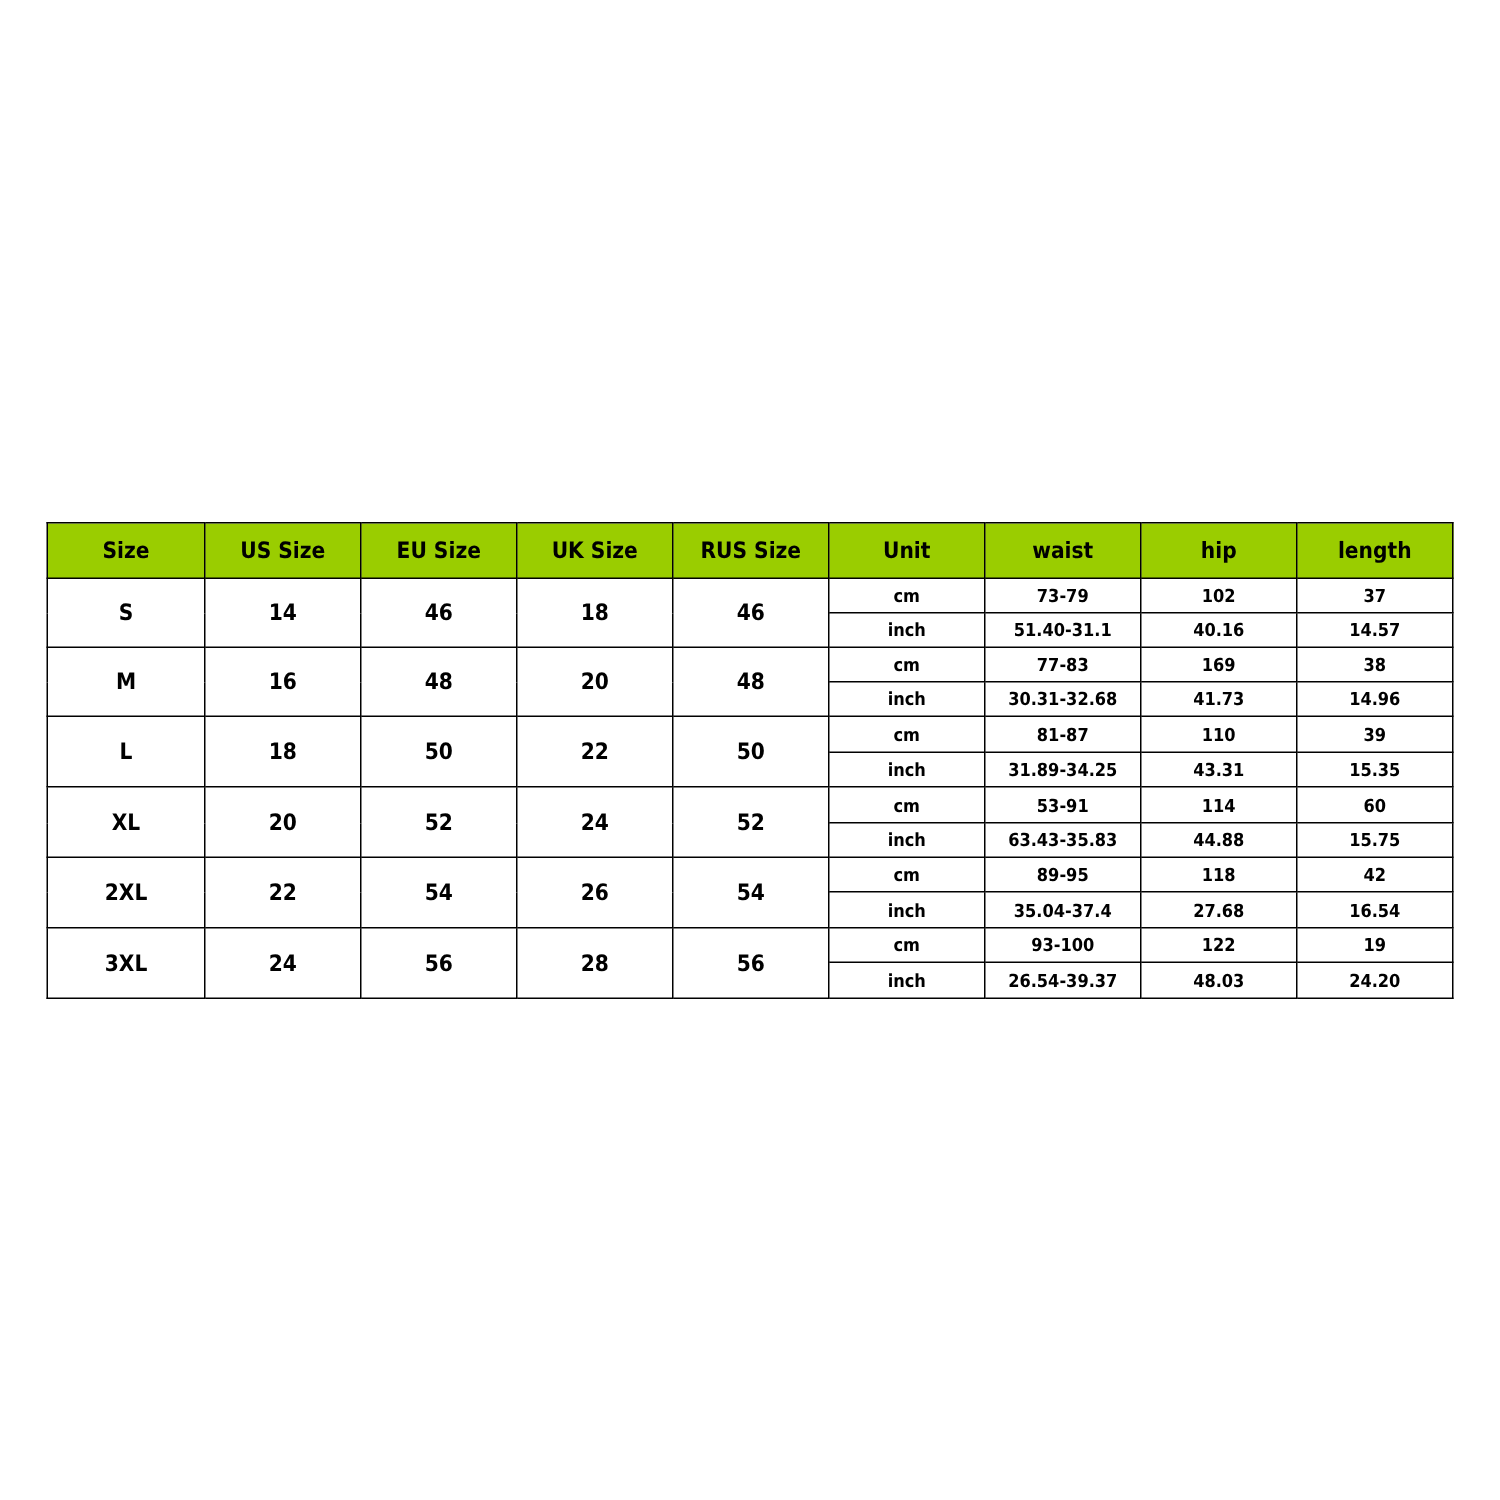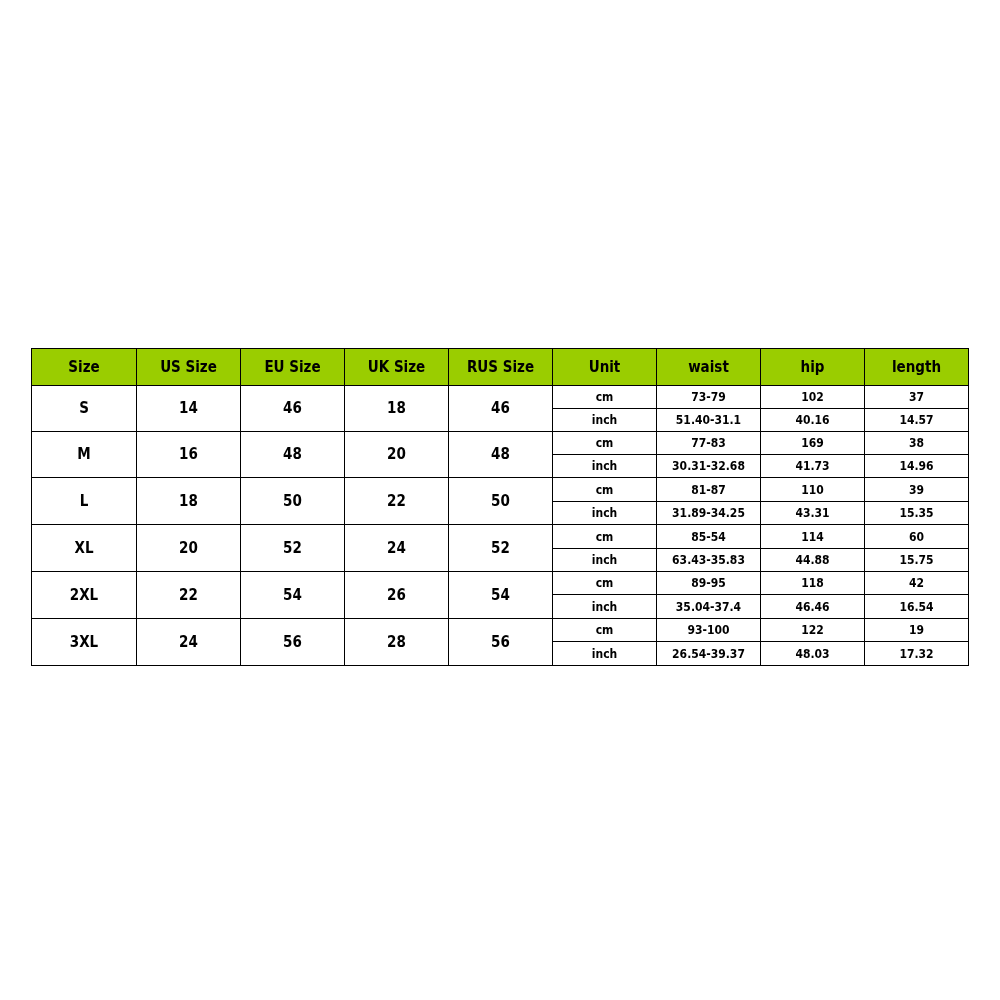--- a/index.html
+++ b/index.html
@@ -133,21 +133,21 @@
         <td class="cell sub">43.31</td>
         <td class="cell sub">15.35</td>
       </tr>
       <tr class="data-row" style="height:24px">
         <td class="cell major" rowspan="2">XL</td>
         <td class="cell major" rowspan="2">20</td>
         <td class="cell major" rowspan="2">52</td>
         <td class="cell major" rowspan="2">24</td>
         <td class="cell major" rowspan="2">52</td>
         <td class="cell sub">cm</td>
-        <td class="cell sub">85-54</td>
+        <td class="cell sub">53-91</td>
         <td class="cell sub">114</td>
         <td class="cell sub">60</td>
       </tr>
       <tr class="data-row" style="height:23px">
         <td class="cell sub">inch</td>
         <td class="cell sub">63.43-35.83</td>
         <td class="cell sub">44.88</td>
         <td class="cell sub">15.75</td>
       </tr>
       <tr class="data-row" style="height:23px">
@@ -157,35 +157,35 @@
         <td class="cell major" rowspan="2">26</td>
         <td class="cell major" rowspan="2">54</td>
         <td class="cell sub">cm</td>
         <td class="cell sub">89-95</td>
         <td class="cell sub">118</td>
         <td class="cell sub">42</td>
       </tr>
       <tr class="data-row" style="height:24px">
         <td class="cell sub">inch</td>
         <td class="cell sub">35.04-37.4</td>
-        <td class="cell sub">46.46</td>
+        <td class="cell sub">27.68</td>
         <td class="cell sub">16.54</td>
       </tr>
       <tr class="data-row" style="height:23px">
         <td class="cell major" rowspan="2">3XL</td>
         <td class="cell major" rowspan="2">24</td>
         <td class="cell major" rowspan="2">56</td>
         <td class="cell major" rowspan="2">28</td>
         <td class="cell major" rowspan="2">56</td>
         <td class="cell sub">cm</td>
         <td class="cell sub">93-100</td>
         <td class="cell sub">122</td>
         <td class="cell sub">19</td>
       </tr>
       <tr class="data-row" style="height:24px">
         <td class="cell sub">inch</td>
         <td class="cell sub">26.54-39.37</td>
         <td class="cell sub">48.03</td>
-        <td class="cell sub">17.32</td>
+        <td class="cell sub">24.20</td>
       </tr>
     </tbody>
   </table>
 </div>
 
 </body></html>

